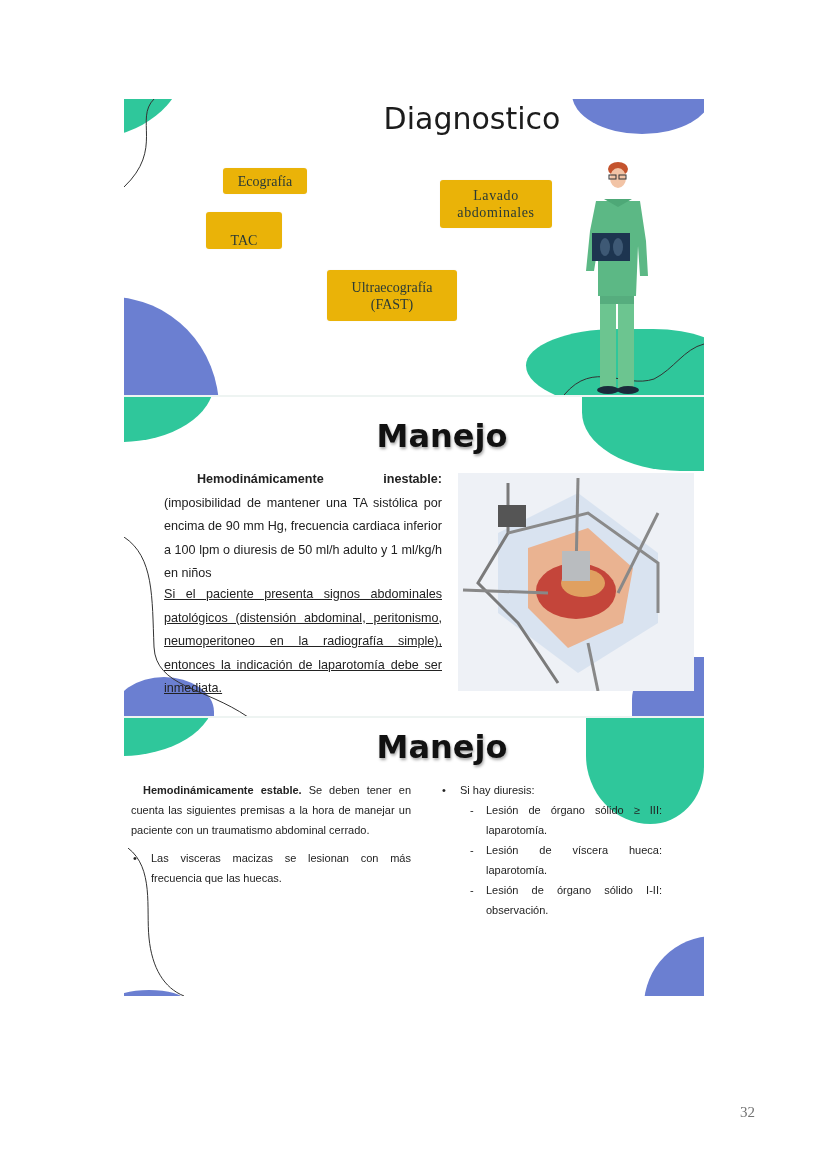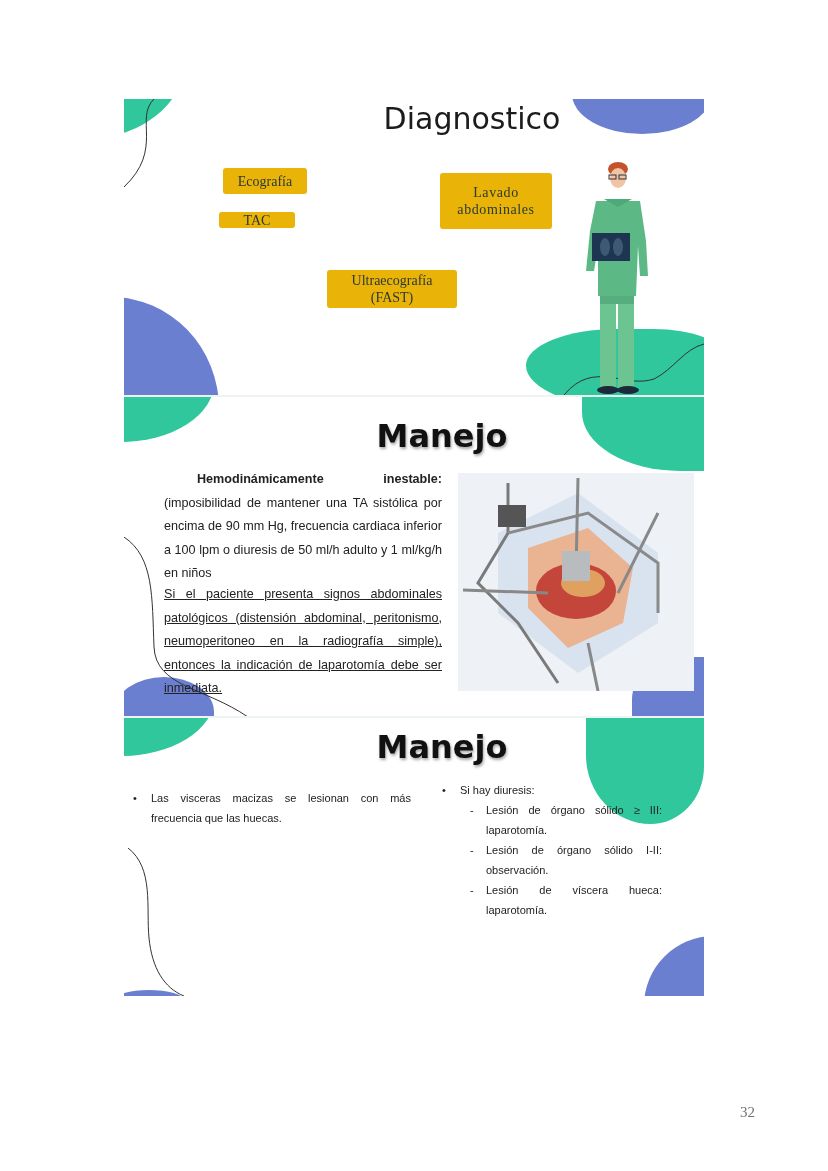--- a/index.html
+++ b/index.html
@@ -45,28 +45,28 @@
   </svg>
   <svg class="shape" style="left:440px;top:240px;" width="140" height="56">
     <path d="M0 56 C 30 20, 60 50, 90 40 C 110 30, 120 10, 140 5" stroke="#333" stroke-width="1" fill="none"></path>
   </svg>
 
   <div class="title-d">Diagnostico</div>
 
   <div class="pill" style="left:99px;top:69px;width:84px;height:26px;">
       <span>Ecografía</span>
     </div>
-  <div class="pill" style="left:95px;top:113px;width:76px;height:16px;">
+  <div class="pill" style="left:82px;top:113px;width:76px;height:37px;align-items:flex-end;">
       <span>TAC</span>
     </div>
-  <div class="pill" style="left:316px;top:74px;width:112px;height:56px;flex-direction:column;letter-spacing:0.6px;">
+  <div class="pill" style="left:316px;top:81px;width:112px;height:48px;flex-direction:column;letter-spacing:0.6px;">
     <span>Lavado</span>
     <span>abdominales</span>
   </div>
-  <div class="pill" style="left:203px;top:171px;width:130px;height:38px;flex-direction:column;">
+  <div class="pill" style="left:203px;top:171px;width:130px;height:51px;flex-direction:column;">
     <span>Ultraecografía</span>
     <span>(FAST)</span>
   </div>
 
   <svg class="shape" style="left:450px;top:62px;" width="90" height="234" viewBox="0 0 90 234">
     <ellipse cx="44" cy="8" rx="10" ry="7" fill="#c4532d"></ellipse>
     <ellipse cx="44" cy="17" rx="8" ry="10" fill="#f2c4a6"></ellipse>
     <rect x="35" y="14" width="7" height="4" fill="none" stroke="#333" stroke-width="1"></rect>
     <rect x="45" y="14" width="7" height="4" fill="none" stroke="#333" stroke-width="1"></rect>
     <path d="M22 40 L66 40 L72 80 L74 115 L66 115 L64 85 L62 135 L24 135 L24 85 L20 110 L12 110 L16 70 Z" fill="#5cb885"></path>
@@ -125,27 +125,30 @@
   <div class="shape green" style="left:462px;top:-20px;width:118px;height:126px;border-radius:0 0 50% 60%;"></div>
   <div class="shape blue" style="left:-10px;top:272px;width:70px;height:20px;border-radius:50% 50% 0 0;"></div>
   <div class="shape blue" style="left:520px;top:218px;width:70px;height:70px;border-radius:100% 0 0 0;"></div>
   <svg class="shape" style="left:0;top:130px;" width="70" height="150">
     <path d="M4 0 C 30 20, 22 60, 25 90 C 28 120, 40 140, 60 148" stroke="#333" stroke-width="1" fill="none"></path>
   </svg>
 
   <div class="title-m" style="top:10px;">Manejo</div>
 
   <div class="list3" style="left:7px;top:62px;width:280px;">
+    <div style="text-indent:12px;">
+      <b>Hemodinámicamente estable.</b><span> Se deben tener en cuenta las siguientes premisas a la hora de manejar un paciente con un traumatismo abdominal cerrado.</span>
+    </div>
     <div style="height:8px;"></div>
     <div class="bl">Las visceras macizas se lesionan con más frecuencia que las huecas.</div>
   </div>
 
   <div class="list3" style="left:316px;top:62px;width:222px;">
     <div class="bl">Si hay diuresis:</div>
     <div style="padding-left:22px;">
       <div class="dash">Lesión de órgano sólido ≥ III: laparotomía.</div>
+      <div class="dash">Lesión de víscera hueca: laparotomía.</div>
       <div class="dash">Lesión de órgano sólido I-II: observación.</div>
-      <div class="dash">Lesión de víscera hueca: laparotomía.</div>
     </div>
   </div>
 </div>
 
 <div class="pagenum">32</div>
 
 </body></html>

